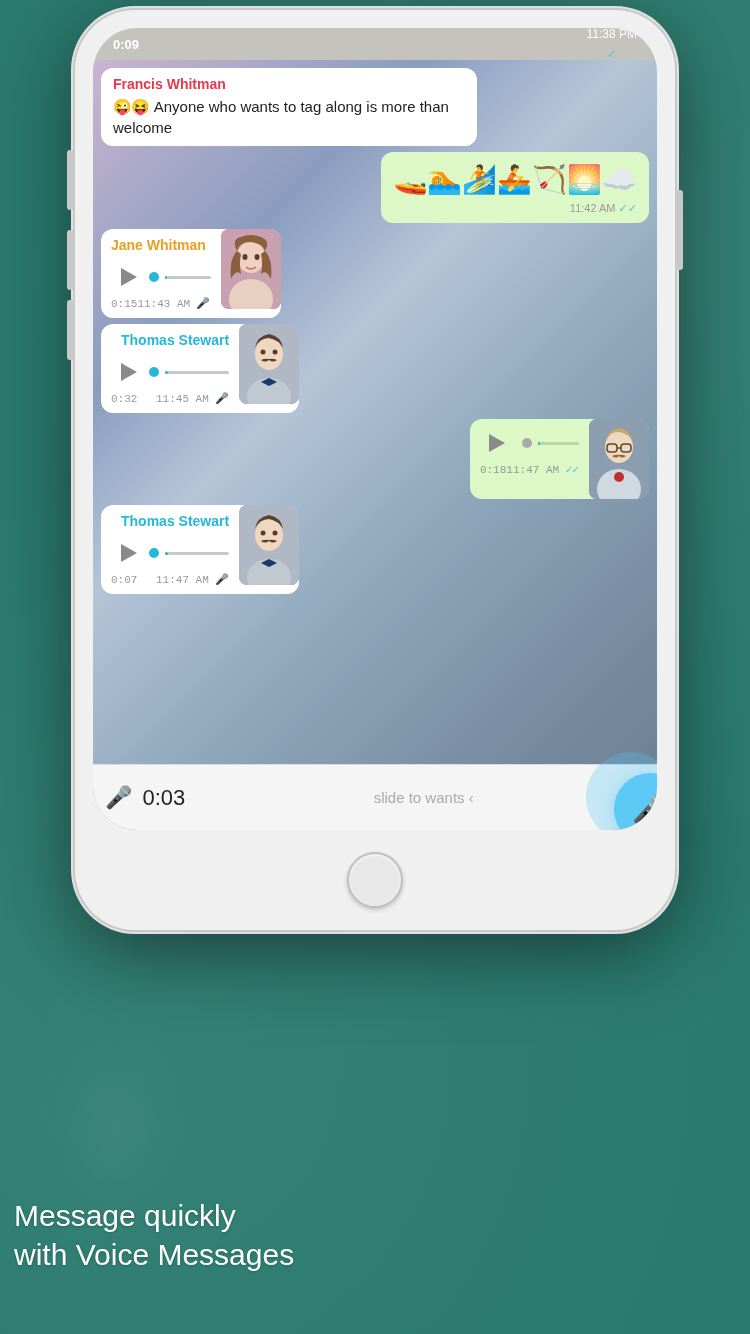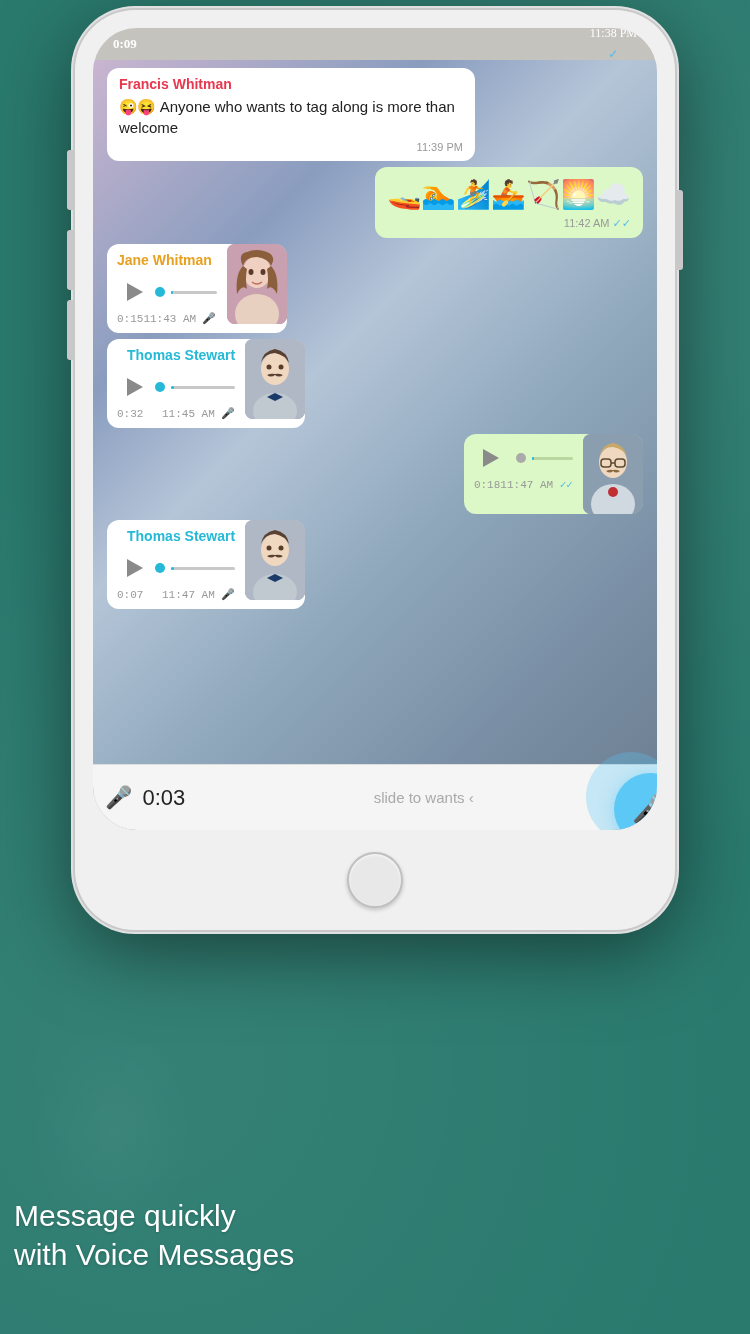--- a/index.html
+++ b/index.html
@@ -87,21 +87,20 @@
       top: 0;
       left: 0;
       right: 0;
       height: 32px;
       background: rgba(0,0,0,0.15);
       display: flex;
       align-items: center;
       justify-content: space-between;
       padding: 0 20px;
       z-index: 10;
-      font-family: Liberation Serif, serif;
     }
 
     .status-time {
       font-size: 13px;
       font-weight: 600;
       color: white;
     }
 
     .status-right {
       display: flex;
@@ -115,21 +114,21 @@
     
     .chat-bg {
       position: absolute;
       top: 32px;
       left: 0;
       right: 0;
       bottom: 0;
       background: 
         linear-gradient(135deg, #c9b5d0 0%, #8a9dbf 25%, #b5c5d8 40%, #8fa8bc 60%, #7a8fa5 80%, #6b7d8f 100%);
       overflow-y: auto;
-      padding: 8px 14px;
+      padding: 8px 8px;
       padding-bottom: 70px;
     }
 
     .msg-bubble-white {
       background: white;
       border-radius: 12px;
       padding: 8px 12px;
       max-width: 78%;
       position: relative;
     }
@@ -391,21 +390,20 @@
           <span style="color:#53bdeb;">✓</span>
         </div>
       </div>
 
       <div class="chat-bg">
 
         <div class="incoming-wrapper">
           <div class="msg-bubble-white">
             <div class="sender-name sender-francis">Francis Whitman</div>
             <div class="msg-text">😜😝 Anyone who wants to tag along is more than welcome</div>
-            <div class="msg-meta">11:39 PM</div>
           </div>
         </div>
 
         <div style="display:flex;flex-direction:column;align-items:flex-end;margin-bottom:6px;">
           <div class="msg-bubble-green">
             <div class="msg-text emoji-msg">🚤🏊🏄🚣🏹🌅☁️</div>
             <div class="msg-meta">
               <span>11:42 AM</span> <span style="color:#53bdeb;">✓✓</span>
             </div>
           </div>

